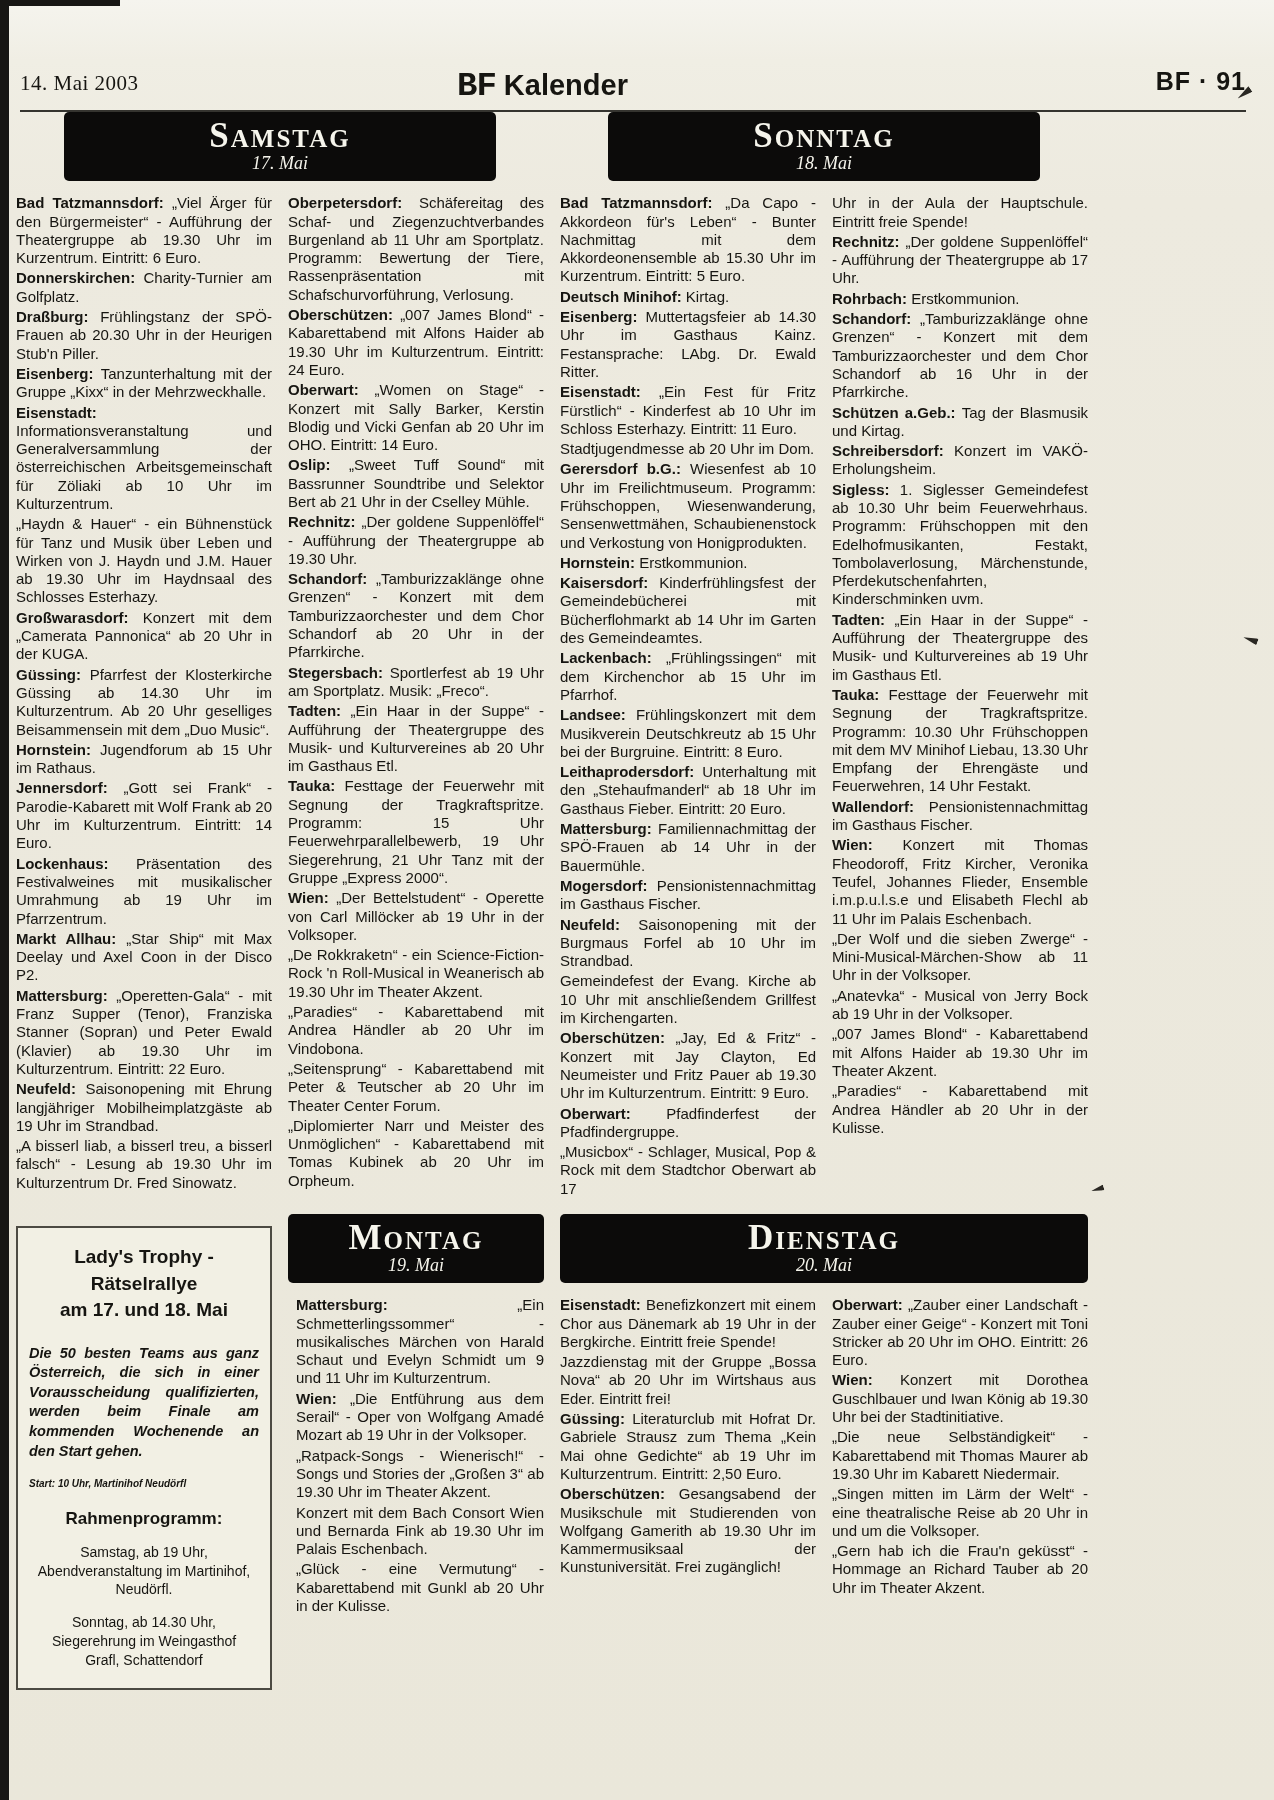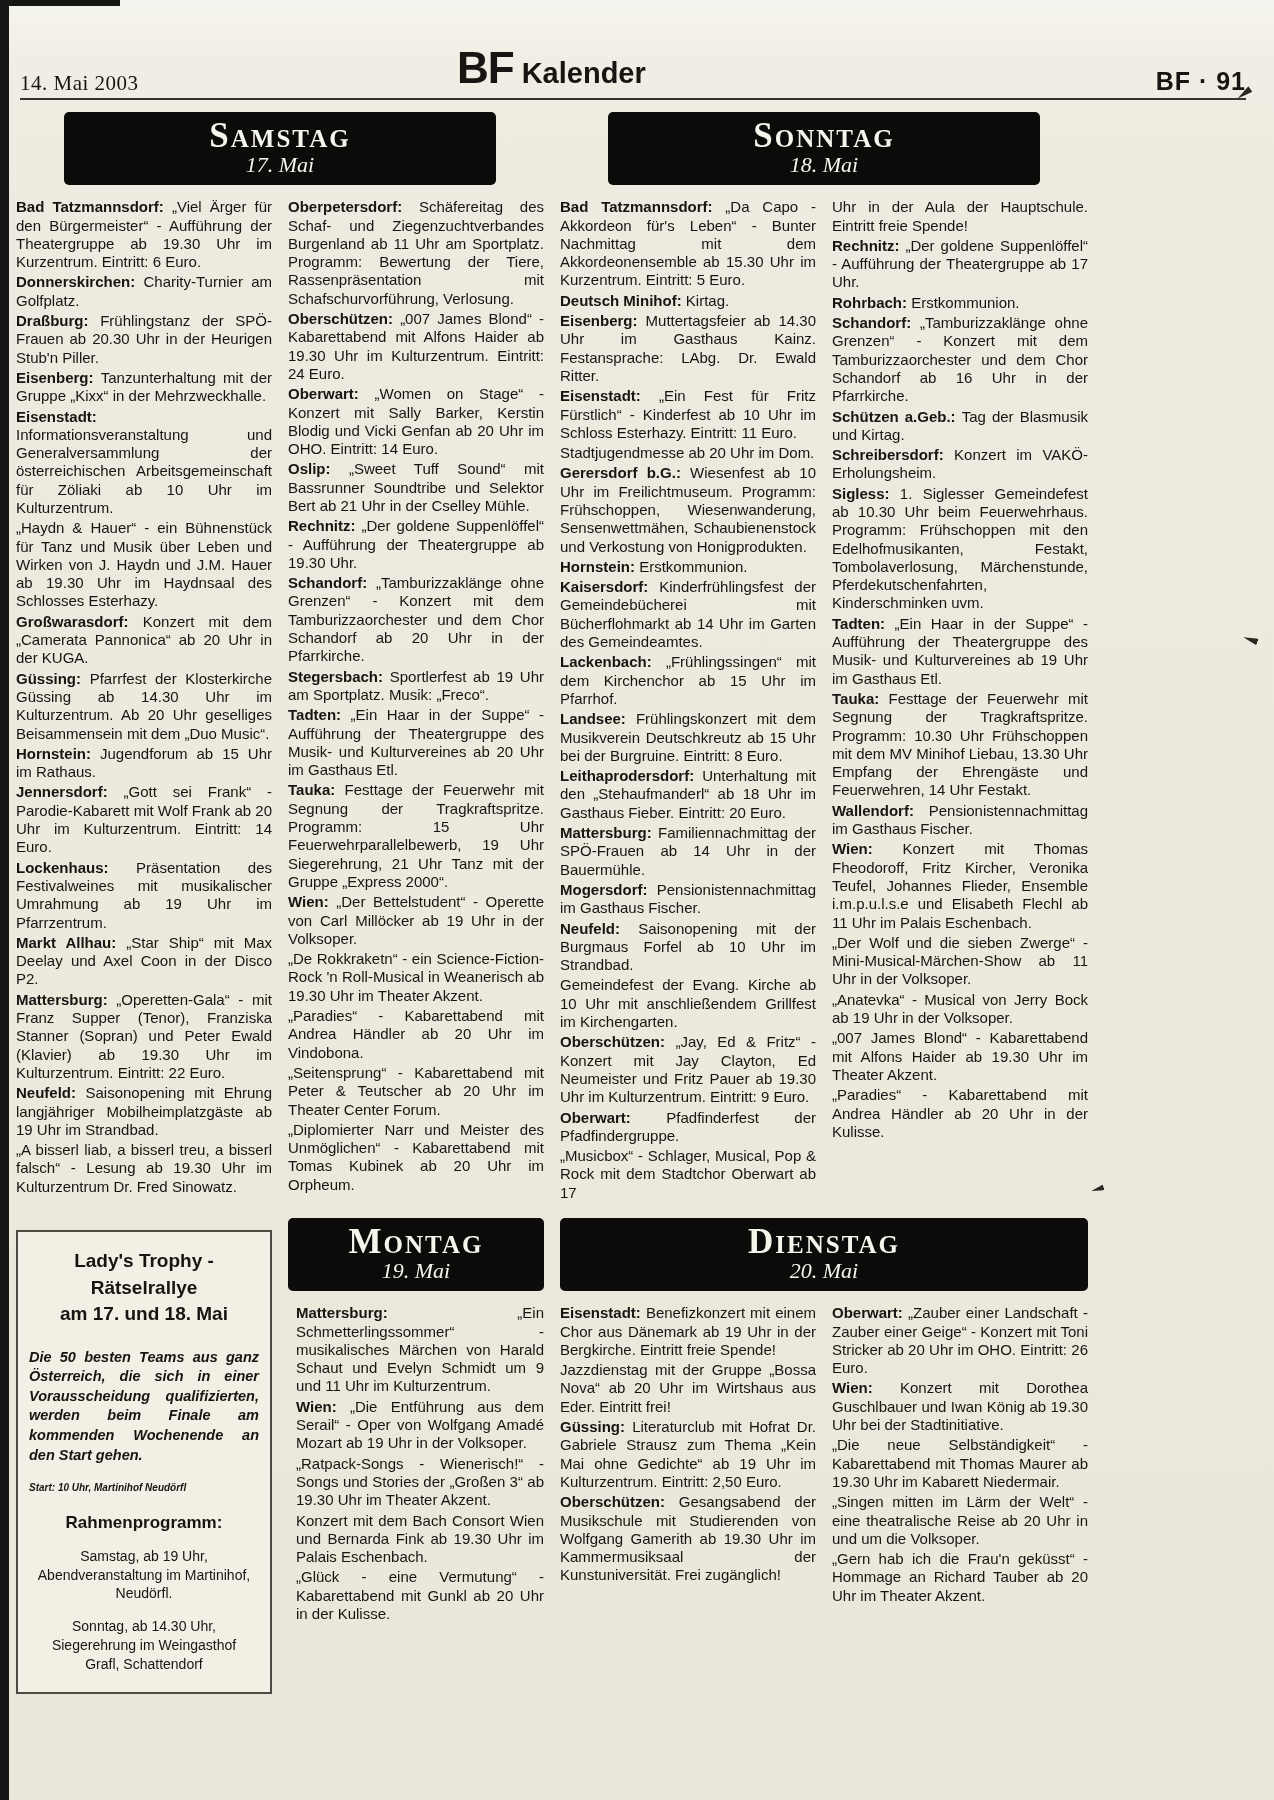--- a/index.html
+++ b/index.html
@@ -13,25 +13,25 @@
   .scan-top  { position:absolute; left:0; top:0; width:120px; height:6px; background:#171614; }
   .artifact  { position:absolute; background:#2a2823; }
   .a1 { right:22px; top:90px;  width:16px; height:7px; transform:rotate(-35deg); clip-path:polygon(0 55%,100% 0,100% 100%); }
   .a2 { right:16px; top:636px; width:15px; height:7px; transform:rotate(20deg);  clip-path:polygon(0 55%,100% 0,100% 100%); }
   .a3 { right:170px; top:1186px; width:13px; height:6px; transform:rotate(-15deg); clip-path:polygon(0 55%,100% 0,100% 100%); }
 
   .masthead {
     position:absolute; top:50px; left:20px; right:28px; height:46px;
     border-bottom:2px solid #35342f;
     display:flex; justify-content:space-between; align-items:flex-end;
-    padding-bottom:2px;
+    padding-bottom:14px;
   }
   .issue-date { font-family:"Liberation Serif", serif; font-size:21px; letter-spacing:0.5px; }
   .brand-wrap { position:absolute; left:437px; bottom:5px; white-space:nowrap; }
-  .brand { font-weight:900; font-size:44px; letter-spacing:-1px; }
+  .brand { font-weight:900; font-size:34px; letter-spacing:-1px;font-family:Liberation Mono, monospace; }
   .kal   { font-weight:bold; font-size:29px; margin-left:8px; }
   .pageno{ font-weight:900; font-size:25px; letter-spacing:1px; }
 
   .content {
     position:absolute; top:112px; left:16px; width:1072px;
     display:grid; grid-template-columns:repeat(4, minmax(0,1fr));
     column-gap:16px; row-gap:14px;
   }
   .sec-samstag  { grid-column:1/3; grid-row:1; min-height:948px; }
   .sec-sonntag  { grid-column:3/5; grid-row:1; min-height:948px; }
@@ -43,21 +43,21 @@
     background:#0c0b0a; color:#f6f5ec; text-align:center;
     border-radius:5px; padding:7px 0 9px;
   }
   .day-bar.narrow { width:82%; margin:0 auto; }
   .day-name {
     font-family:"Liberation Serif", serif; font-variant:small-caps; font-weight:bold;
     font-size:35px; letter-spacing:2px; line-height:0.95;
   }
   .day-date {
     font-family:"Liberation Serif", serif; font-style:italic;
-    font-size:22px; margin-top:2px; line-height:1;
+    font-size:18px; margin-top:2px; line-height:1;
   }
   .cols { display:flex; gap:16px; margin-top:13px; }
   .col  { flex:1; min-width:0; }
   .single-col { margin-top:13px;margin-left:8px; }
   .entry { margin:0 0 2px; font-size:15px; line-height:1.22; text-align:justify; }
   .loc   { font-weight:bold; }
 
   .trophy {
     border:2px solid #4c4a42; background:#f2f0e4;
     padding:16px 11px 18px; margin-top:12px; align-self:start;

